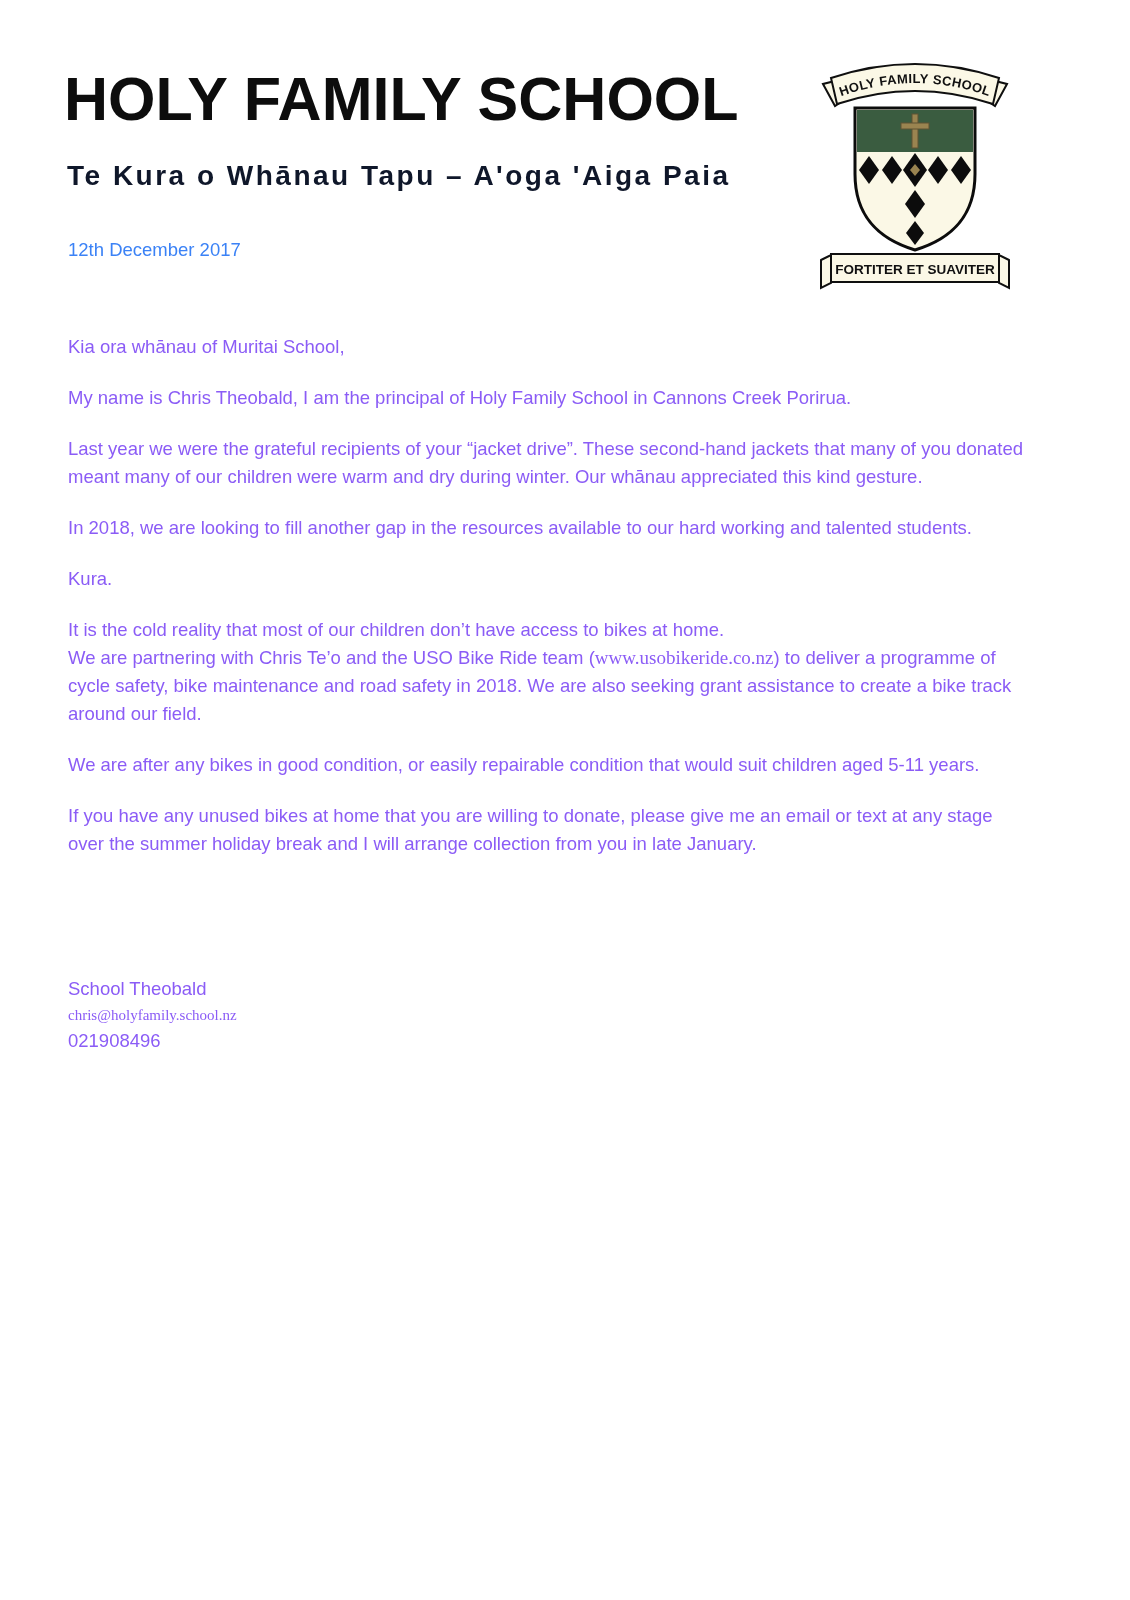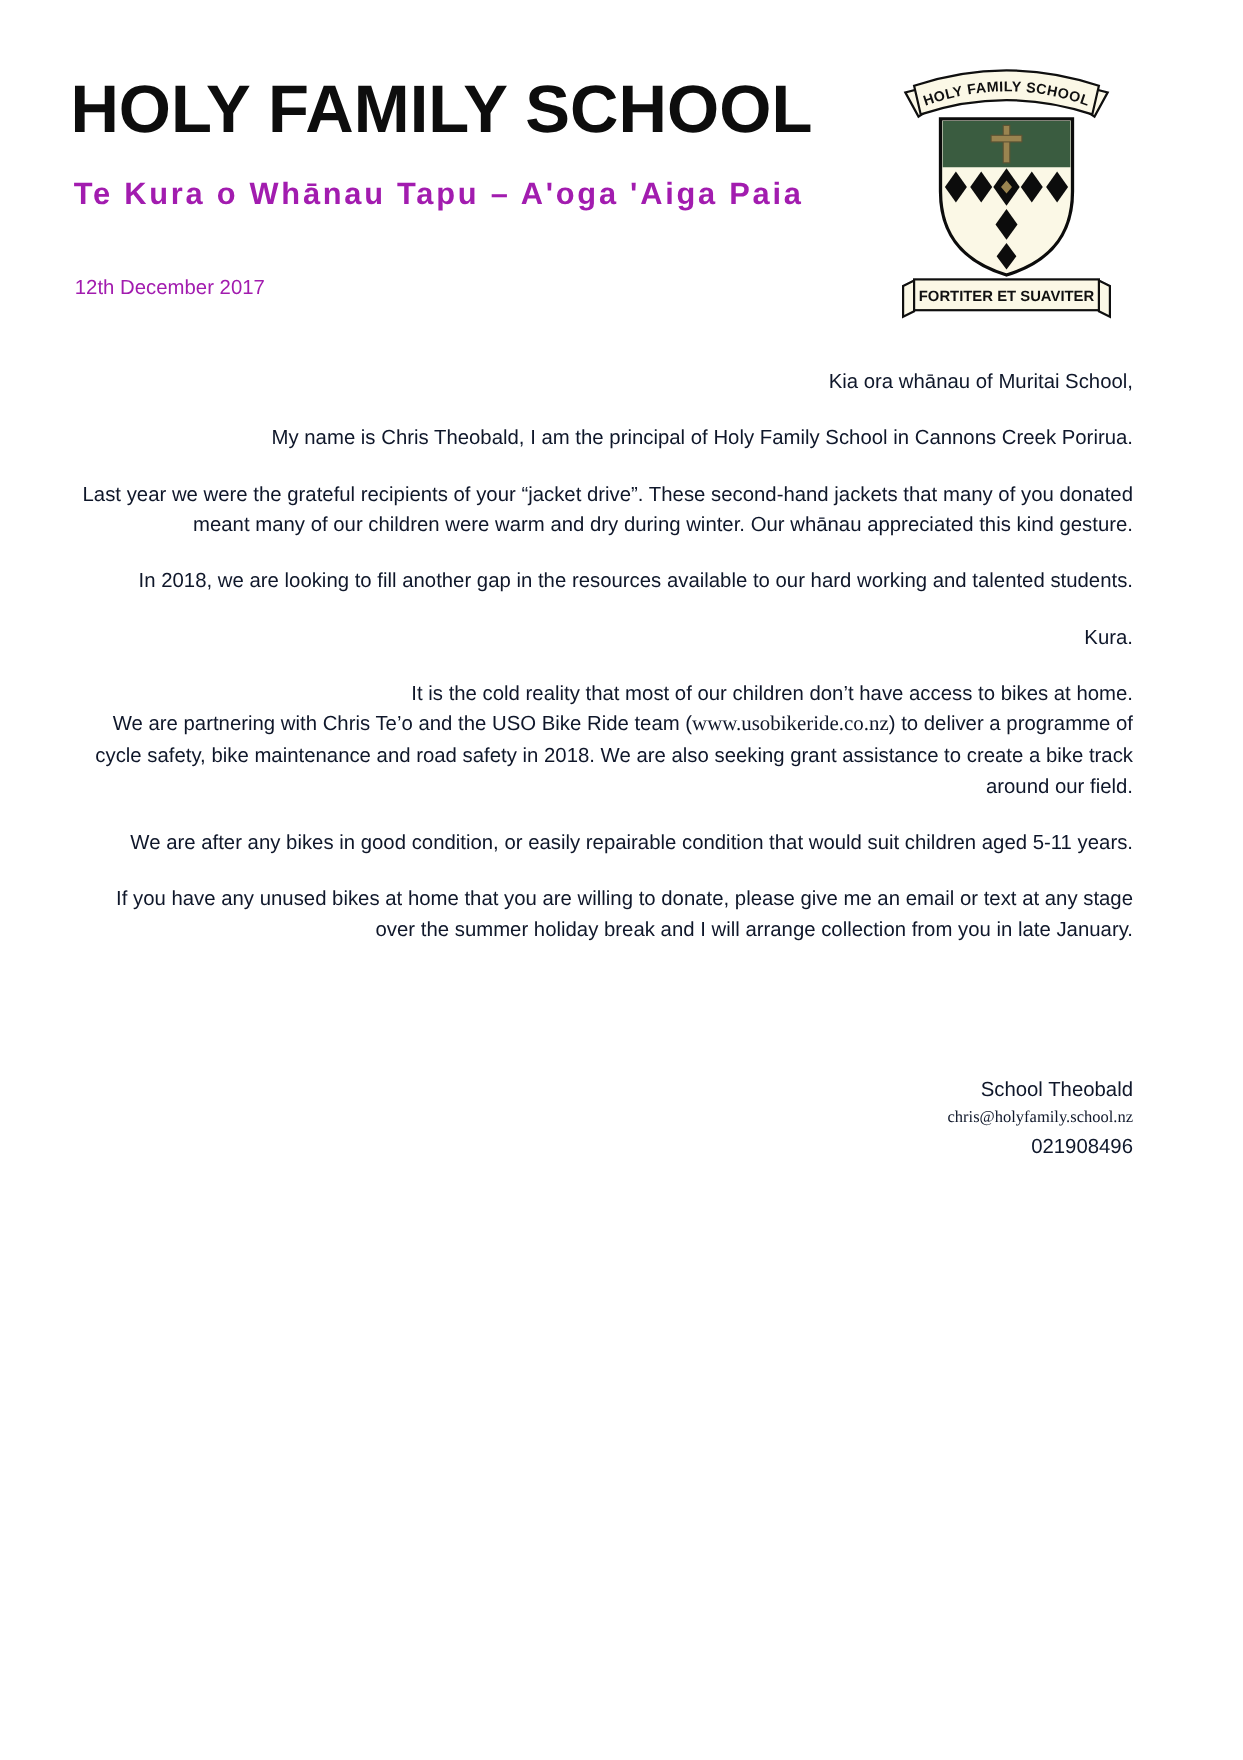--- a/index.html
+++ b/index.html
@@ -29,51 +29,50 @@
     color: #0d0d0d;
     white-space: nowrap;
   }
   .masthead-subtitle {
     position: absolute;
     left: 67px;
     top: 160px;
     font-size: 28px;
     font-weight: bold;
     letter-spacing: 2.5px;
-    color: #a21caf;
+    color: #0f172a;
     white-space: nowrap;
   }
 
   
   .crest-wrap {
     position: absolute;
     left: 808px;
     top: 46px;
     width: 214px;
     height: 248px;
   }
   .crest-wrap svg { width: 100%; height: 100%; display: block; }
 
   
   .letter-date {
     position: absolute;
     left: 68px;
-    top: 250px;
+    top: 239px;
     font-size: 18.5px;
-    color: #a21caf;
+    color: #3b82f6;
   }
   .letter-body {
     position: absolute;
     left: 68px;
     top: 333px;
     width: 962px;
     font-size: 18.5px;
     line-height: 28px;
-    color: #0f172a;
-    text-align: right;
+    color: #8b5cf6;
   }
   .letter-body p { margin: 0 0 23px 0; }
   .serif-text {
     font-family: "Liberation Serif", serif;
     font-size: 19px;
     margin-top: 20px;
   }
   .signature-block { margin-top: 118px; }
   .signature-block div { line-height: 26px; }
   .signature-email {

